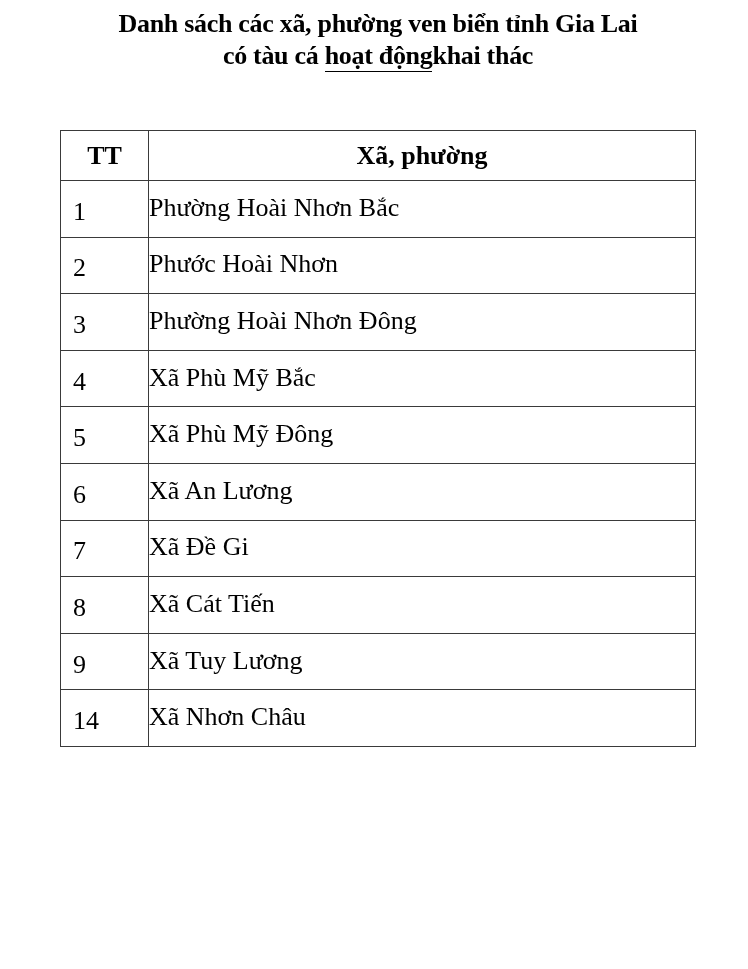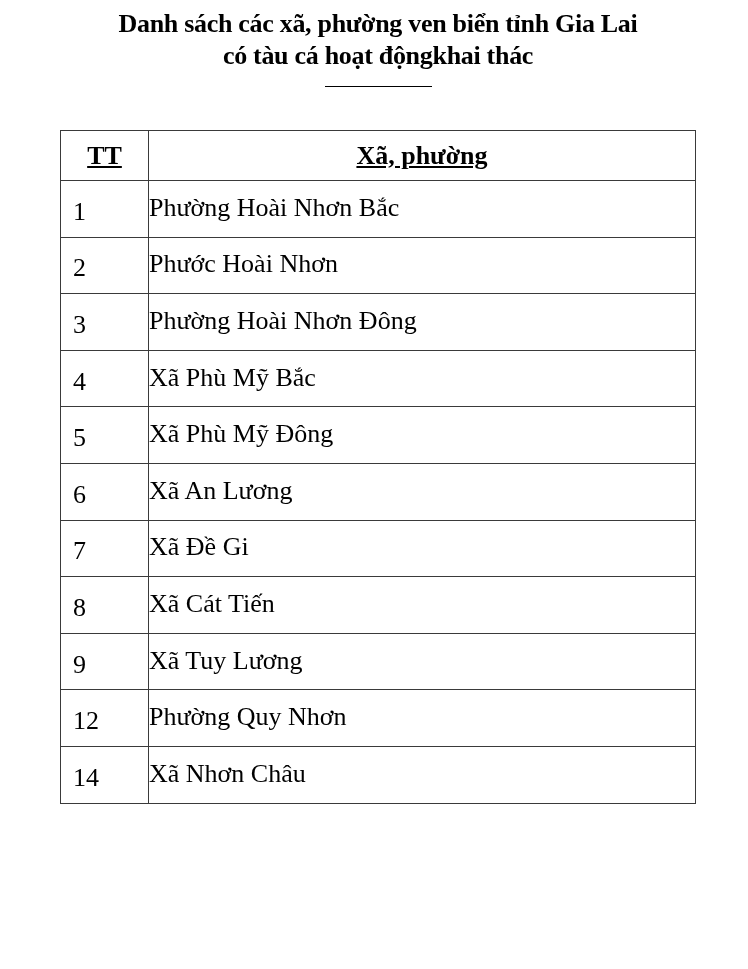--- a/index.html
+++ b/index.html
@@ -1,25 +1,25 @@
 <!DOCTYPE html>
 <html><head>
   <meta charset="utf-8">
   <style>
     html, body { margin: 0; padding: 0; background: #ffffff; }
     body { width: 748px; height: 969px; position: relative; overflow: hidden;
            font-family: "Liberation Serif", "DejaVu Serif", serif; color: #000; }
     .title { position: absolute; left: 0; top: 8px; width: 756px; text-align: center;
              font-weight: bold; font-size: 26px; line-height: 32px; letter-spacing: -0.3px; }
     .title .line { display: block; white-space: nowrap; }
-    .title .ul { display: inline-block; border-bottom: 1.5px solid #000; padding-bottom: 16px; line-height: 28px; text-align: right; }
+    .title .ul { display: inline-block; border-bottom: 1.5px solid #000; padding-bottom: 1px; line-height: 28px; text-align: right; }
     table { position: absolute; left: 60px; top: 130px; width: 636px;
             border-collapse: collapse; table-layout: fixed; }
     td, th { border: 1.5px solid #3a3a3a; height: 49.6px; padding: 0; font-size: 26px; }
-    th { font-weight: bold; text-align: center; height: 49px; text-decoration: underline; }
+    th { font-weight: bold; text-align: center; height: 49px; }
     td.num { padding-left: 12px; padding-top: 6px; }
     td.name { padding-bottom: 2px; }
     col.c1 { width: 88px; }
   </style>
 </head>
 <body>
 
 <div class="title">
   <span class="line">Danh sách các xã, phường ven biển tỉnh Gia Lai</span>
   <span class="line"><span>có tàu cá </span><span class="ul">hoạt động </span><span>khai thác</span></span>
@@ -67,21 +67,17 @@
       </tr>
       <tr>
         <td class="num">8</td>
         <td class="name">Xã Cát Tiến</td>
       </tr>
       <tr>
         <td class="num">9</td>
         <td class="name">Xã Tuy Lương</td>
       </tr>
       <tr>
-        <td class="num">12</td>
-        <td class="name">Phường Quy Nhơn</td>
-      </tr>
-      <tr>
         <td class="num">14</td>
         <td class="name">Xã Nhơn Châu</td>
       </tr>
     </tbody>
 </table>
 
 </body></html>

